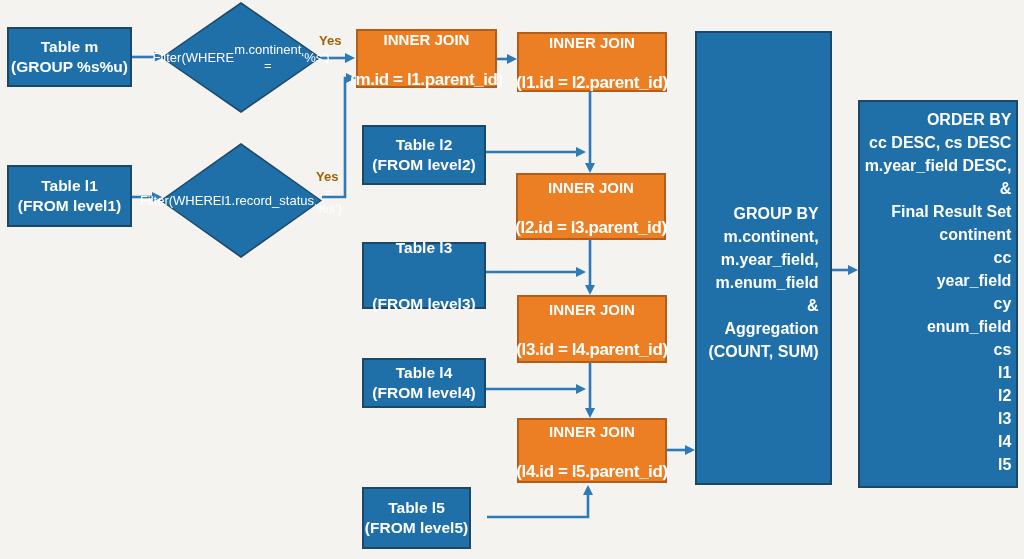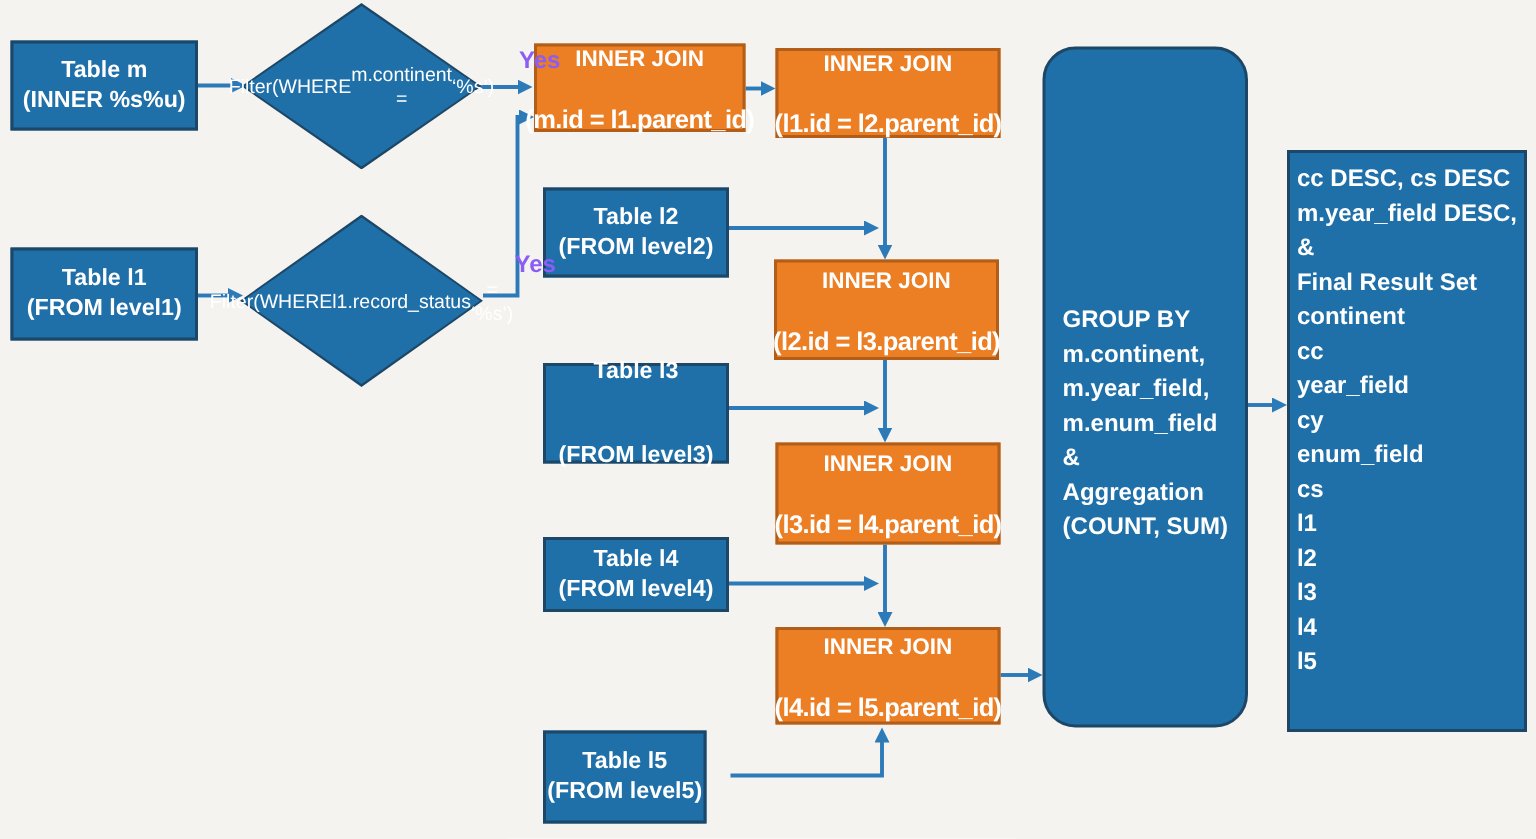--- a/index.html
+++ b/index.html
@@ -11,21 +11,21 @@
     font-family: "Liberation Sans", "DejaVu Sans", sans-serif;
     overflow: hidden;
   }
   .node {
     position: absolute;
     box-sizing: border-box;
     display: flex;
     flex-direction: column;
     align-items: center;
     justify-content: center;
-    text-align: left;
+    text-align: right;
     color: #ffffff;
     font-weight: bold;
     z-index: 2;
   }
   .blue   { background: #1f6fa9; border: 2px solid #1d4766; }
   .orange { background: #ec7e23; border: 2px solid #b05e1a; gap: 22px; }
   .tbl-line   { font-size: 15.5px; line-height: 20px; white-space: nowrap; }
   .join-line1 { font-size: 15px;  line-height: 19px; white-space: nowrap; }
   .join-line2 { font-size: 17px;  line-height: 17px; letter-spacing: -0.4px; white-space: nowrap; }
   .diamond { position: absolute; z-index: 2; }
@@ -40,21 +40,21 @@
     display: flex; flex-direction: row;
     align-items: center; justify-content: center;
     text-align: center; color: #fff; font-weight: normal;
     font-size: 13px; line-height: 15.5px; z-index: 3;
   }
   .bigtext  { font-size: 16px; line-height: 23px; }
   .ob-lines { padding-top: 6px; }
   .gb-lines { transform: translateY(24px); }
   .yes-label {
     position: absolute; z-index: 3;
-    color: #8b5cf6; font-weight: bold; font-size: 16px; line-height: 22px; margin-left: 27px;
+    color: #a16207; font-weight: bold; font-size: 13px; line-height: 22px;
   }
   #connectors {
     position: absolute; inset: 0;
     z-index: 1; pointer-events: none;
   }
 </style>
 </head>
 <body>
 
 <div id="canvas">
@@ -78,21 +78,21 @@
       <polyline points="590,363 590,409" marker-end="url(#arrow)"></polyline>
       <polyline points="486,389 577,389" marker-end="url(#arrow)"></polyline>
       <polyline points="487,517 588,517 588,494" marker-end="url(#arrow)"></polyline>
       <polyline points="667,450 686,450" marker-end="url(#arrow)"></polyline>
       <polyline points="832,270 849,270" marker-end="url(#arrow)"></polyline>
     </g>
   </svg>
 
   <div class="node blue" style="left:7px; top:27px; width:125px; height:60px;">
     <div class="tbl-line">Table m</div>
-    <div class="tbl-line">(INNER %s%u)</div>
+    <div class="tbl-line">(GROUP %s%u)</div>
   </div>
 
   <div class="diamond" style="left:161px; top:2px; width:160px; height:111px;">
     <div class="diamond-outer"></div>
     <div class="diamond-inner"></div>
     <div class="diamond-text">
       <div>Filter</div>
       <div>(WHERE</div>
       <div>m.continent =</div>
       <div>‘%s’)</div>
@@ -157,34 +157,35 @@
   <div class="node orange" style="left:517px; top:418px; width:150px; height:65px;">
     <div class="join-line1">INNER JOIN</div>
     <div class="join-line2">(l4.id = l5.parent_id)</div>
   </div>
 
   <div class="node blue" style="left:362px; top:487px; width:109px; height:62px;">
     <div class="tbl-line">Table l5</div>
     <div class="tbl-line">(FROM level5)</div>
   </div>
 
-  <div class="node blue" style="left:695px; top:31px; width:137px; height:454px;border-radius:22px;">
+  <div class="node blue" style="left:695px; top:31px; width:137px; height:454px;">
     <div class="gb-lines">
       <div class="bigtext">GROUP BY</div>
       <div class="bigtext">m.continent,</div>
       <div class="bigtext">m.year_field,</div>
       <div class="bigtext">m.enum_field</div>
       <div class="bigtext">&amp;</div>
       <div class="bigtext">Aggregation</div>
       <div class="bigtext">(COUNT, SUM)</div>
     </div>
   </div>
 
   <div class="node blue" style="left:858px; top:100px; width:160px; height:388px; justify-content:flex-start;">
     <div class="ob-lines">
+      <div class="bigtext">ORDER BY</div>
       <div class="bigtext">cc DESC, cs DESC</div>
       <div class="bigtext">m.year_field DESC,</div>
       <div class="bigtext">&amp;</div>
       <div class="bigtext">Final Result Set</div>
       <div class="bigtext">continent</div>
       <div class="bigtext">cc</div>
       <div class="bigtext">year_field</div>
       <div class="bigtext">cy</div>
       <div class="bigtext">enum_field</div>
       <div class="bigtext">cs</div>

